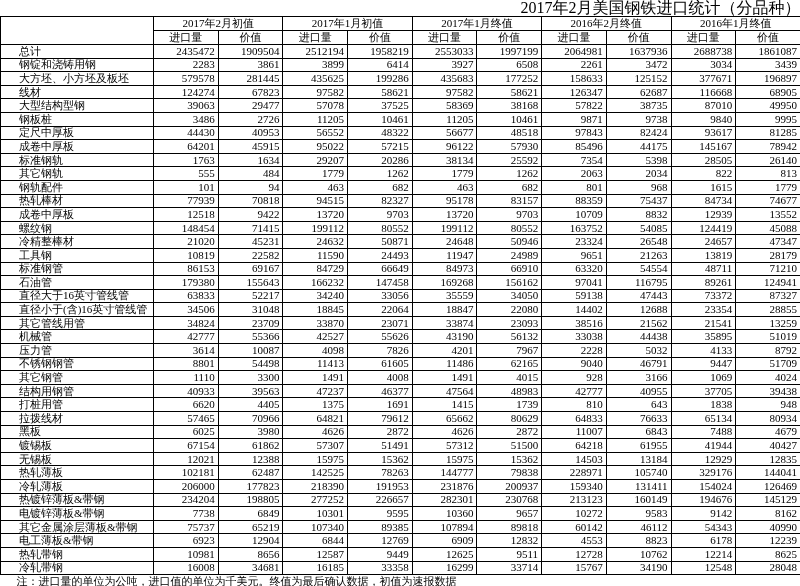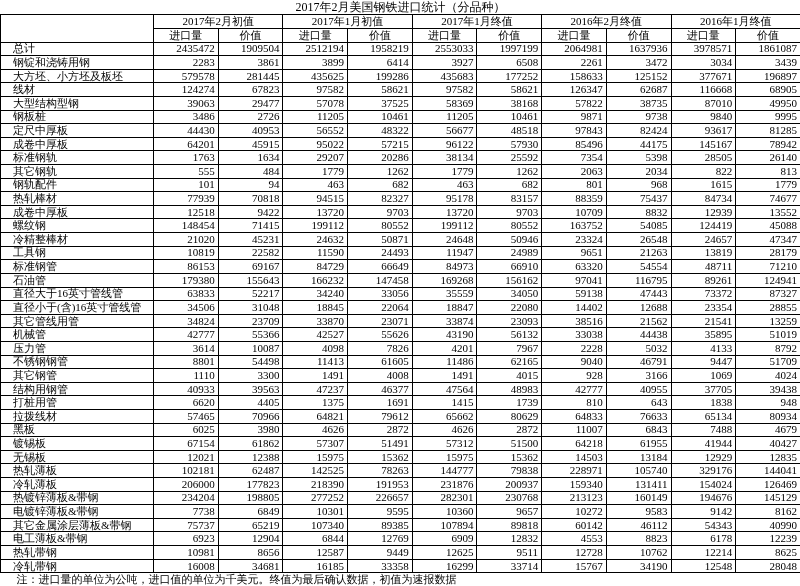--- a/index.html
+++ b/index.html
@@ -1,25 +1,25 @@
 <!DOCTYPE html>
 <html><head>
 <meta charset="utf-8">
 <style>
   * { margin:0; padding:0; box-sizing:border-box; }
   html,body { width:800px; height:586px; background:#ffffff; overflow:hidden;
               font-family:"Liberation Serif","DejaVu Serif",serif; color:#000; }
   table { border-collapse:collapse; width:800px; height:586px; table-layout:fixed; }
   td { border:1px solid #000; font-size:11px; line-height:1; vertical-align:middle;
        white-space:nowrap; overflow:hidden; }
-  .title-row td { border:none; border-bottom:1px solid #000; text-align:center;
-                  font-size:12px; height:14px; }
+  .title-row td { border:none; border-bottom:1px solid #000; text-align:right;
+                  font-size:16px; height:14px; }
   .hrow td { text-align:center; height:14px;margin-top:13px; }
   .drow td { height:13.6px; }
-  .label { text-align:left; padding-left:12px; }
+  .label { text-align:left; padding-left:18px; }
   .num { text-align:right; padding-right:3px; }
   .foot-row td { border:none; border-top:1px solid #000; text-align:left;
                  padding-left:16px; height:13px; font-size:11px; }
 </style>
 </head>
 <body>
 
 <table>
   <colgroup id="cols">
       <col style="width:153px">
@@ -61,21 +61,21 @@
       <tr class="drow">
         <td class="label">总计</td>
         <td class="num">2435472</td>
         <td class="num">1909504</td>
         <td class="num">2512194</td>
         <td class="num">1958219</td>
         <td class="num">2553033</td>
         <td class="num">1997199</td>
         <td class="num">2064981</td>
         <td class="num">1637936</td>
-        <td class="num">3978571</td>
+        <td class="num">2688738</td>
         <td class="num">1861087</td>
       </tr>
       <tr class="drow">
         <td class="label">钢锭和浇铸用钢</td>
         <td class="num">2283</td>
         <td class="num">3861</td>
         <td class="num">3899</td>
         <td class="num">6414</td>
         <td class="num">3927</td>
         <td class="num">6508</td>

